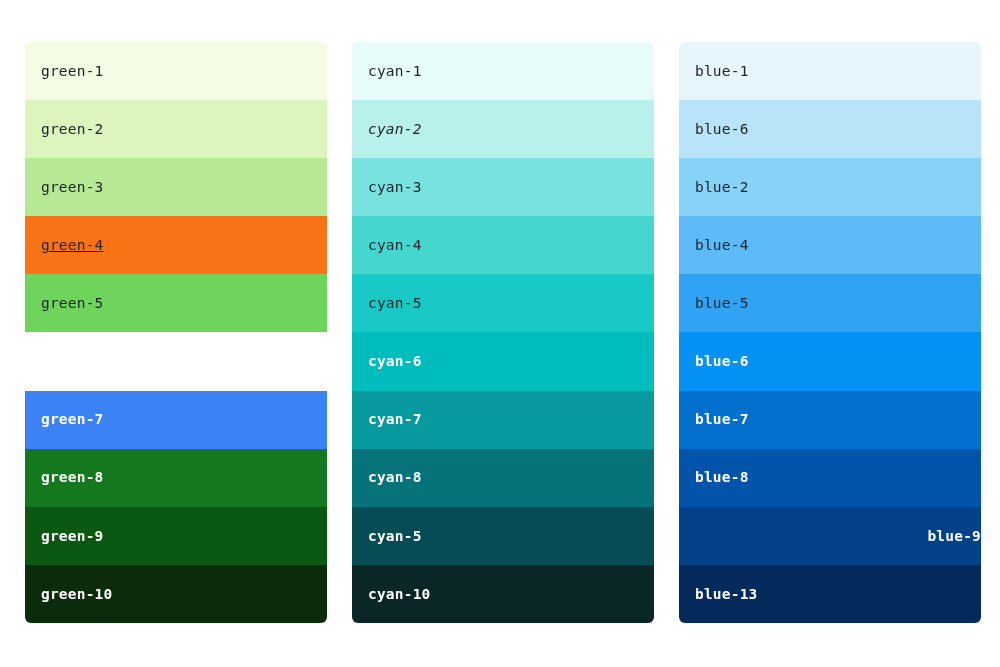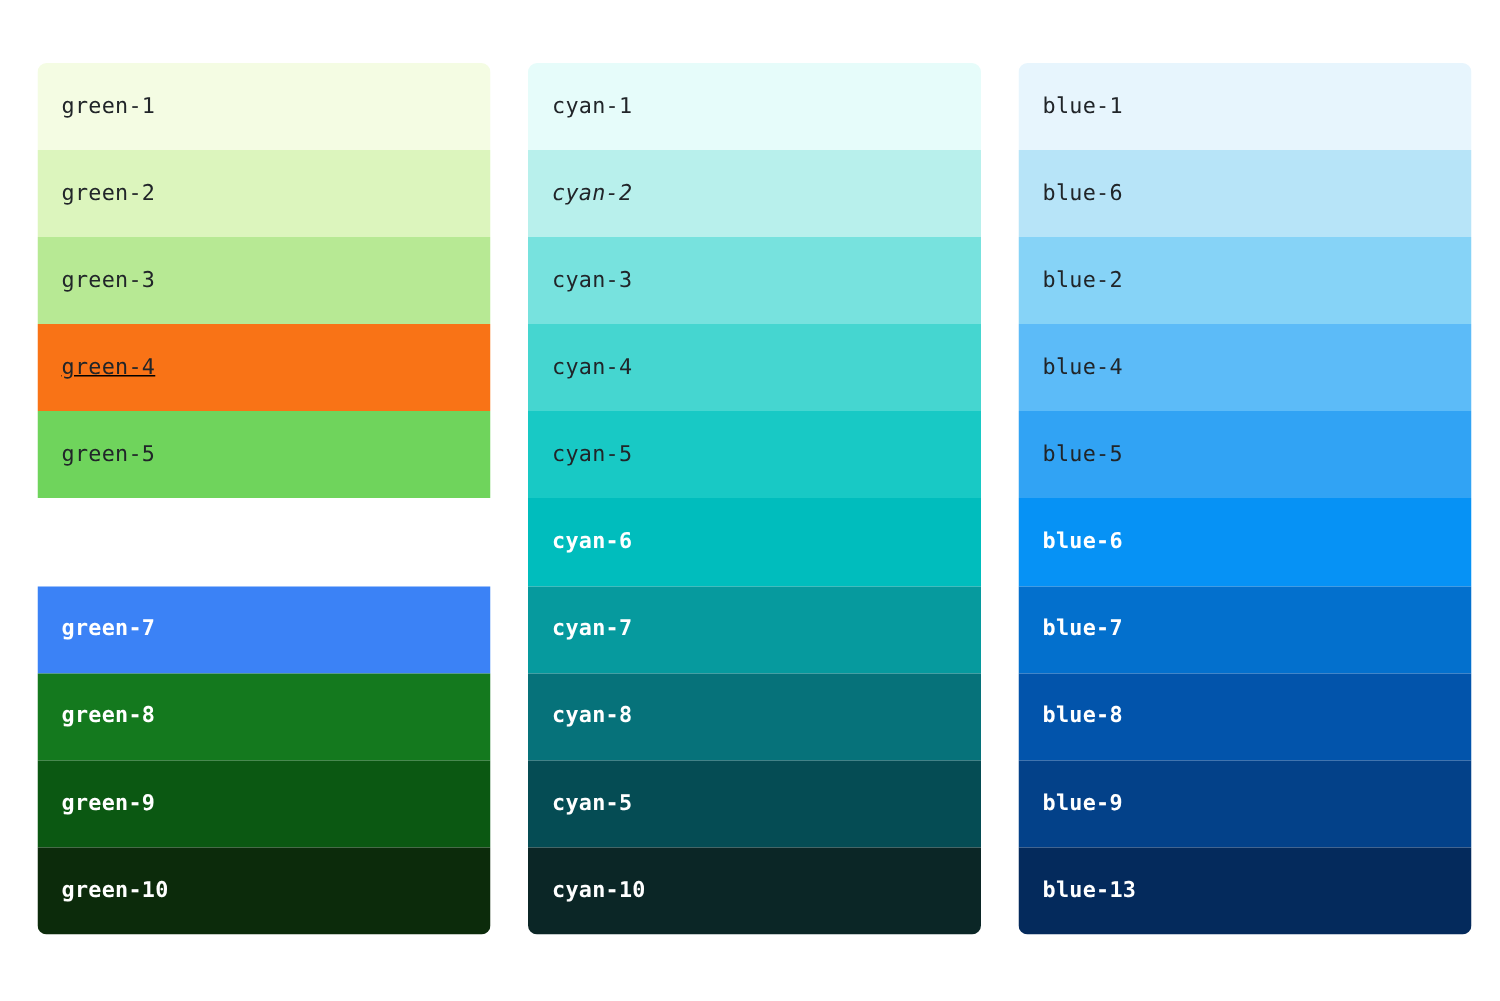--- a/index.html
+++ b/index.html
@@ -144,20 +144,20 @@
       </div>
       <div class="swatch dark" style="background: rgb(6, 146, 245);">
         <span class="swatch-label">blue-6</span>
       </div>
       <div class="swatch dark" style="background: rgb(3, 112, 205);">
         <span class="swatch-label">blue-7</span>
       </div>
       <div class="swatch dark" style="background: rgb(2, 84, 171);">
         <span class="swatch-label">blue-8</span>
       </div>
-      <div class="swatch dark" style="background: rgb(3, 65, 137);">
+      <div class="swatch dark" style="background: rgb(3, 65, 137); justify-content: flex-end;">
         <span class="swatch-label">blue-9</span>
       </div>
       <div class="swatch dark" style="background: rgb(4, 42, 92);">
         <span class="swatch-label">blue-13</span>
       </div>
     </div>
   </div>
 
 </body></html>

